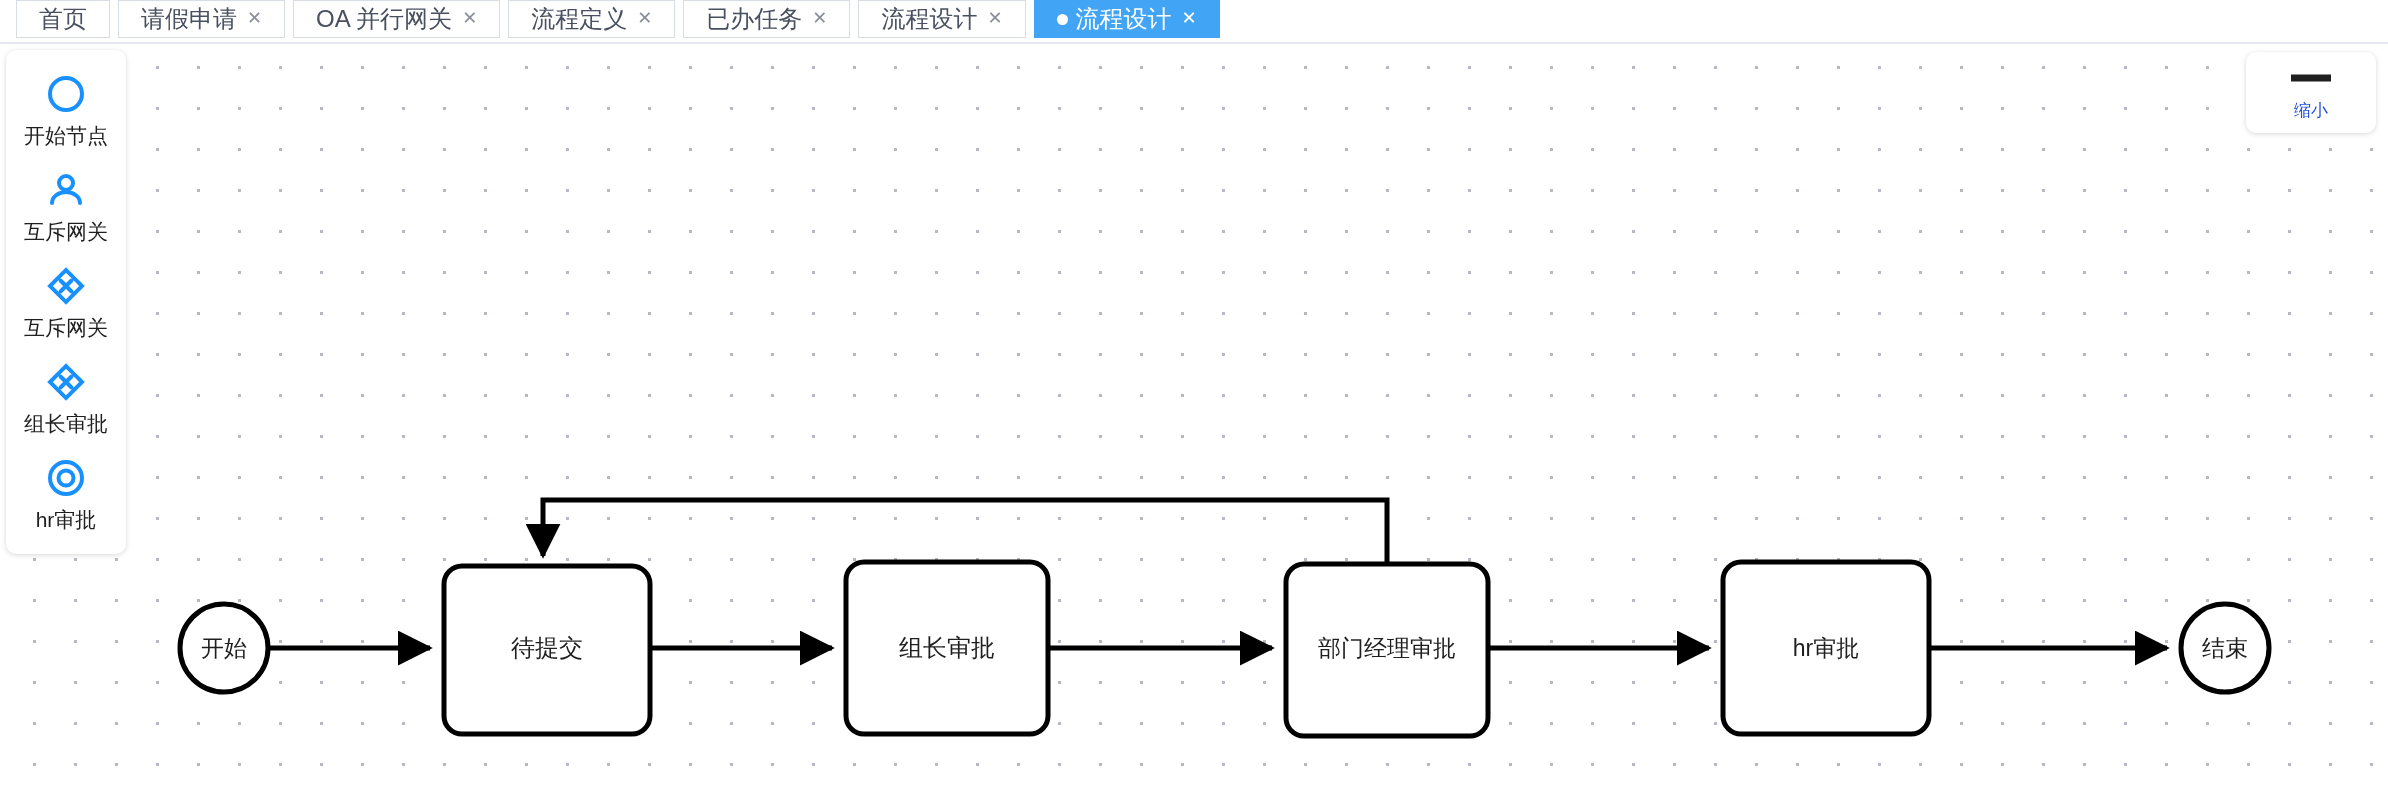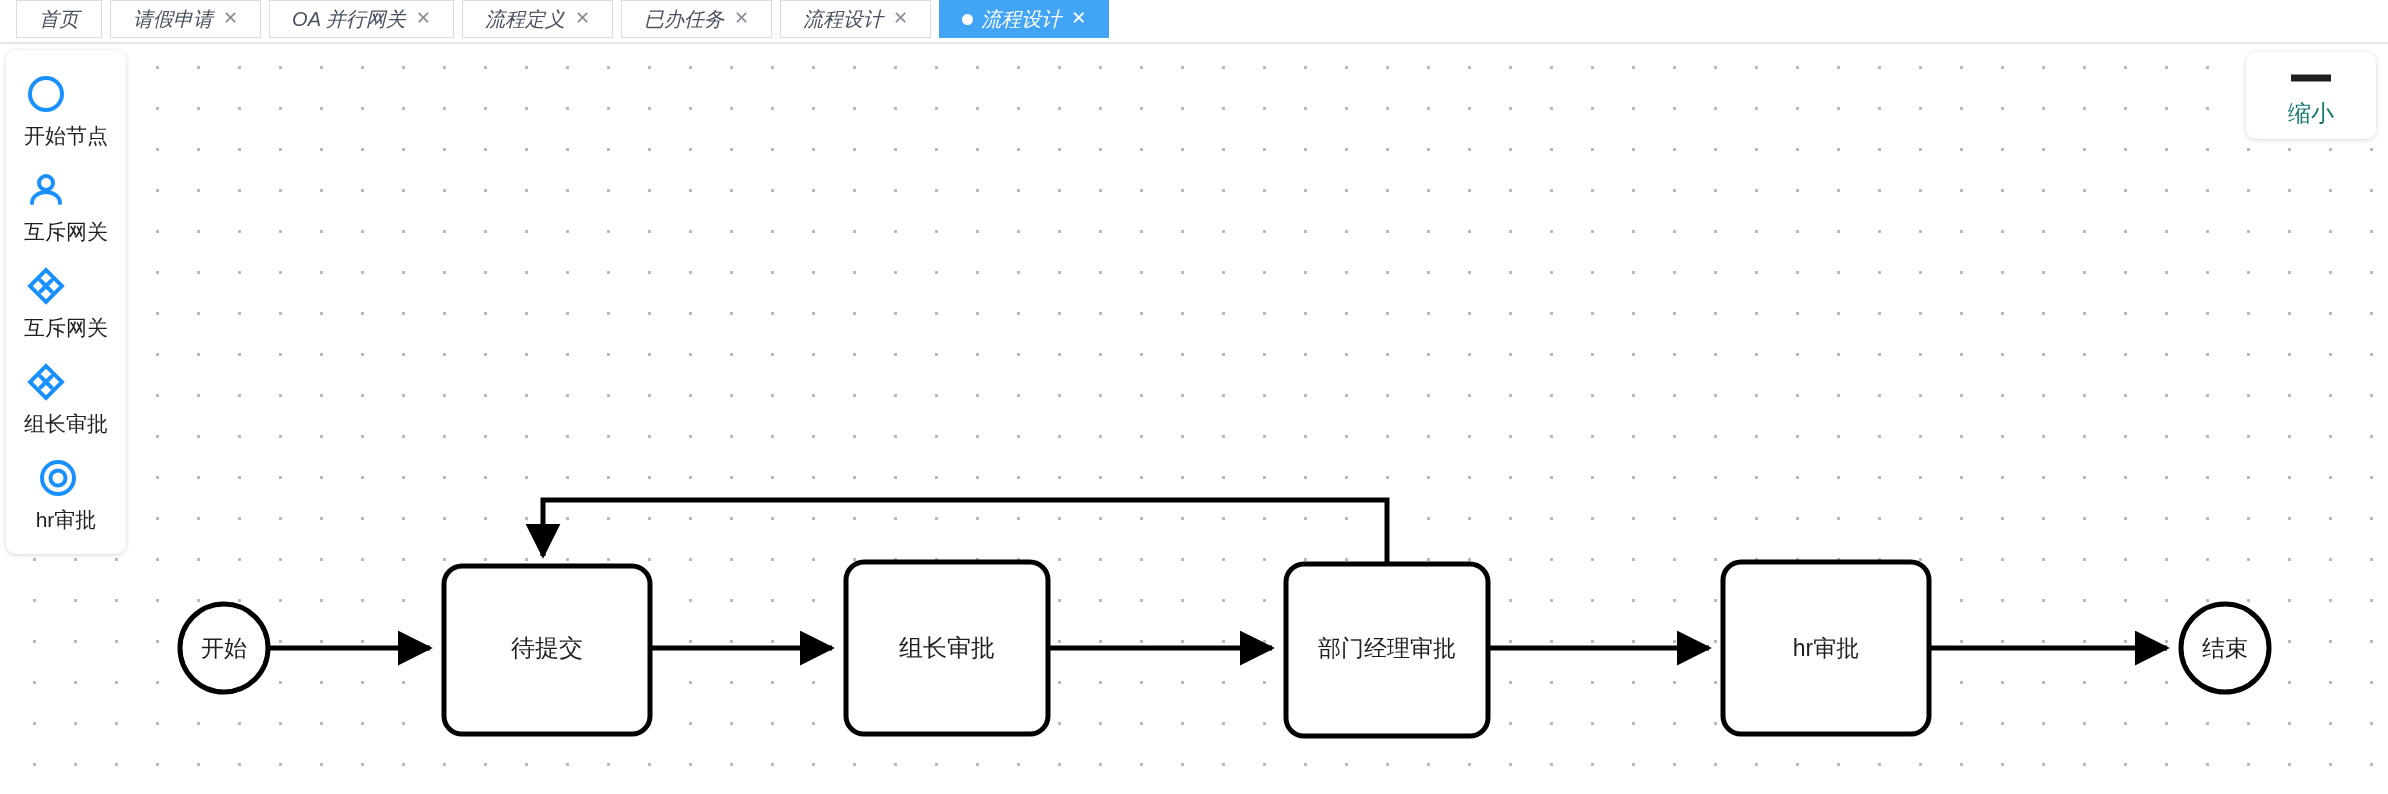--- a/index.html
+++ b/index.html
@@ -45,21 +45,21 @@
     padding: 0 22px;
     border: 1px solid #d8dce5;
     background: #ffffff;
     color: #495060;
     font-size: 20px;
     line-height: 1;
     white-space: nowrap;
     cursor: pointer;
     user-select: none;
   }
-  .tab .tab-label { font-size: 20px; font-style: italic; }
+  .tab .tab-label { font-size: 24px; }
   .tab .tab-close {
     font-size: 18px;
     color: #8a8f99;
     line-height: 1;
     display: inline-block;
     transform: translateY(-1px);
   }
   .tab.active {
     background: #42a4f5;
     border-color: #42a4f5;
@@ -99,20 +99,21 @@
     padding: 22px 0 24px 0;
     box-sizing: border-box;
     display: flex;
     flex-direction: column;
     align-items: center;
     gap: 22px;
   }
   .pal-item {
     display: flex;
     flex-direction: column;
+    align-items: center;
     gap: 9px;
     cursor: grab;
     user-select: none;
   }
   .pal-icon {
     width: 44px; height: 44px;
     display: flex;
     align-items: center;
     justify-content: center;
   }
@@ -138,22 +139,22 @@
     align-items: center;
     gap: 14px;
     cursor: pointer;
     user-select: none;
   }
   .zoom-icon {
     width: 44px; height: 20px;
     display: flex; align-items: center; justify-content: center;
   }
   .zoom-label {
-    font-size: 23px;
-    color: #0f766e;
+    font-size: 17px;
+    color: #1d4ed8;
     line-height: 1;
   }
 
   
   .graph {
     position: absolute;
     left: 0; top: 0;
     width: 2388px;
     height: 750px;
     pointer-events: none;

